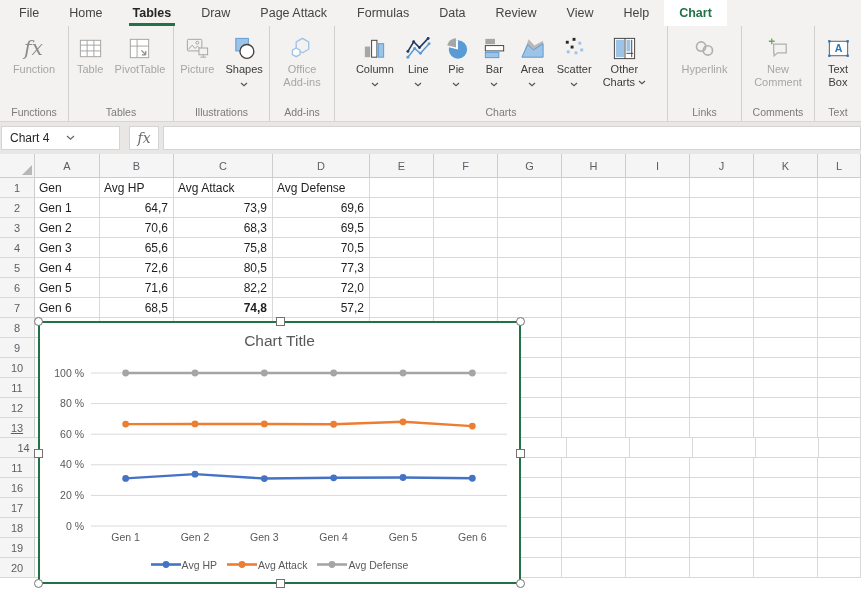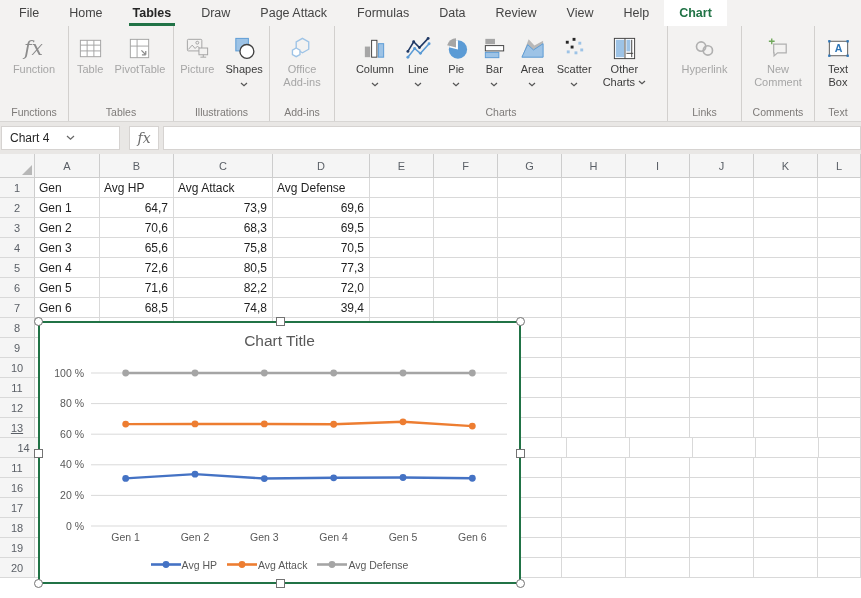--- a/index.html
+++ b/index.html
@@ -480,22 +480,22 @@
           <div class="cell" style="width: 64px;"></div>
           <div class="cell" style="width: 64px;"></div>
           <div class="cell" style="width: 64px;"></div>
           <div class="cell" style="width: 64px;"></div>
           <div class="cell" style="width: 43px;"></div>
         </div>
         <div class="grow">
           <div class="rnum" style="width: 35px;">7</div>
           <div class="cell" style="width: 65px;">Gen 6</div>
           <div class="cell num" style="width: 74px;">68,5</div>
-          <div class="cell num" style="width: 99px;">74,8</div>
-          <div class="cell num" style="width: 97px;">39,4</div>
+          <div class="cell num" style="width: 99px; font-weight: bold;">74,8</div>
+          <div class="cell num" style="width: 97px;">57,2</div>
           <div class="cell" style="width: 64px;"></div>
           <div class="cell" style="width: 64px;"></div>
           <div class="cell" style="width: 64px;"></div>
           <div class="cell" style="width: 64px;"></div>
           <div class="cell" style="width: 64px;"></div>
           <div class="cell" style="width: 64px;"></div>
           <div class="cell" style="width: 64px;"></div>
           <div class="cell" style="width: 43px;"></div>
         </div>
         <div class="grow">

